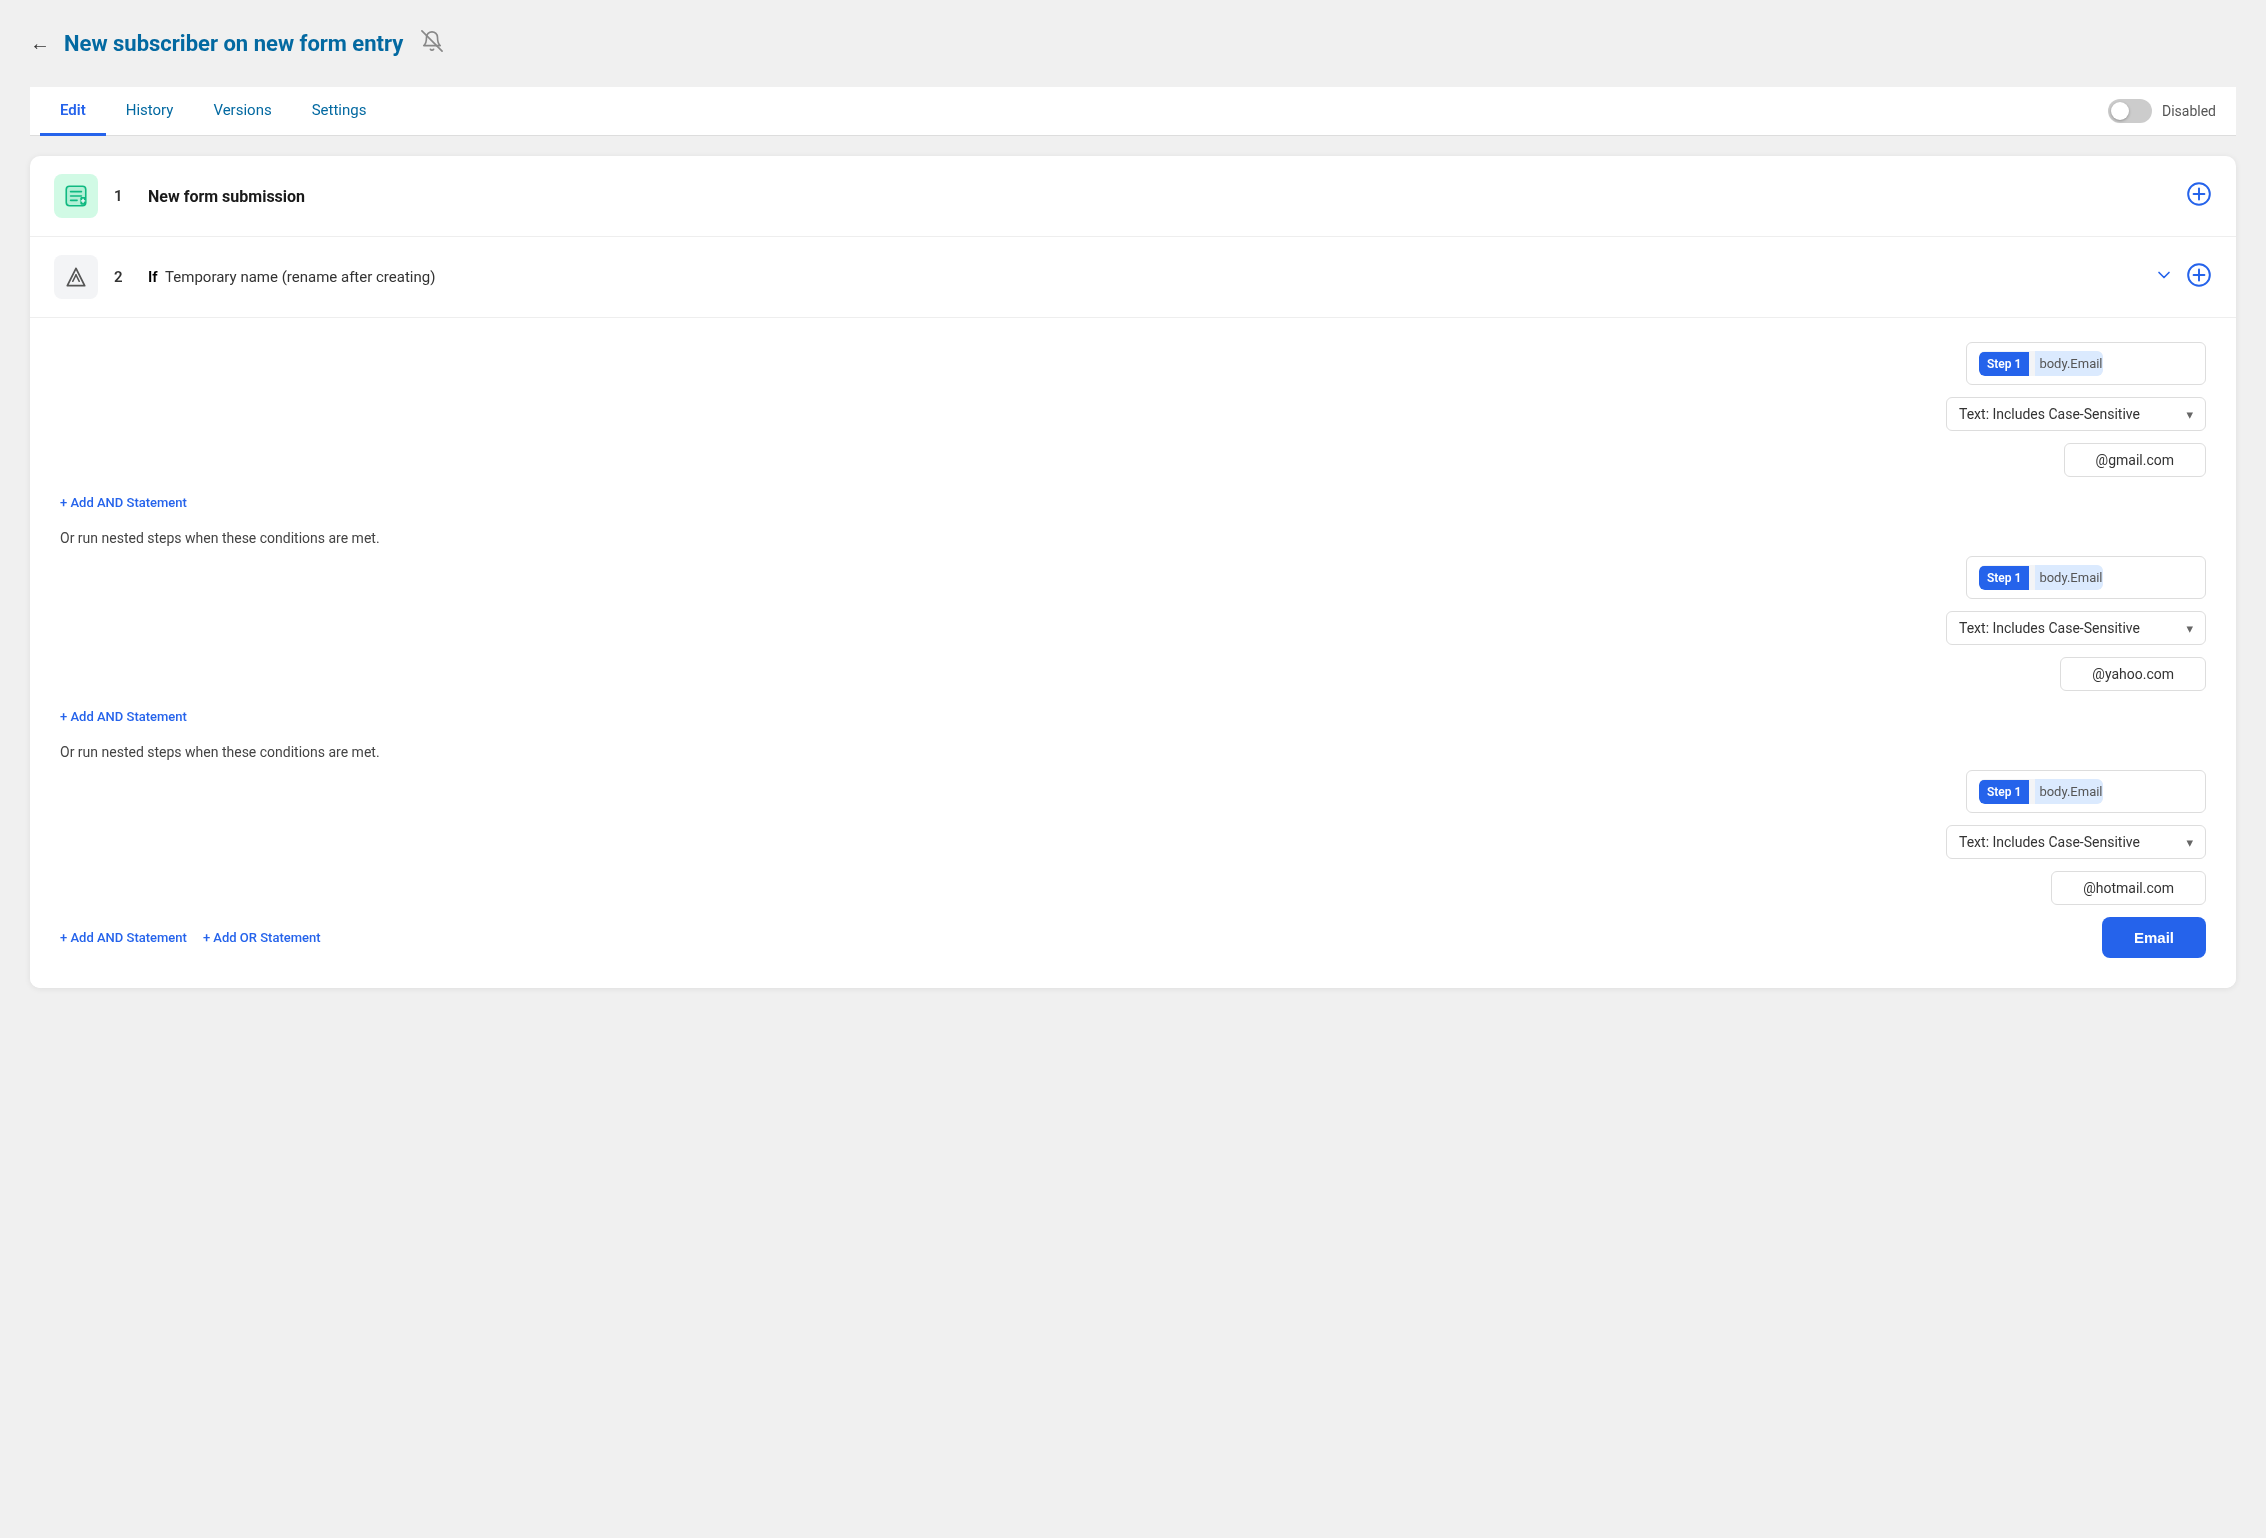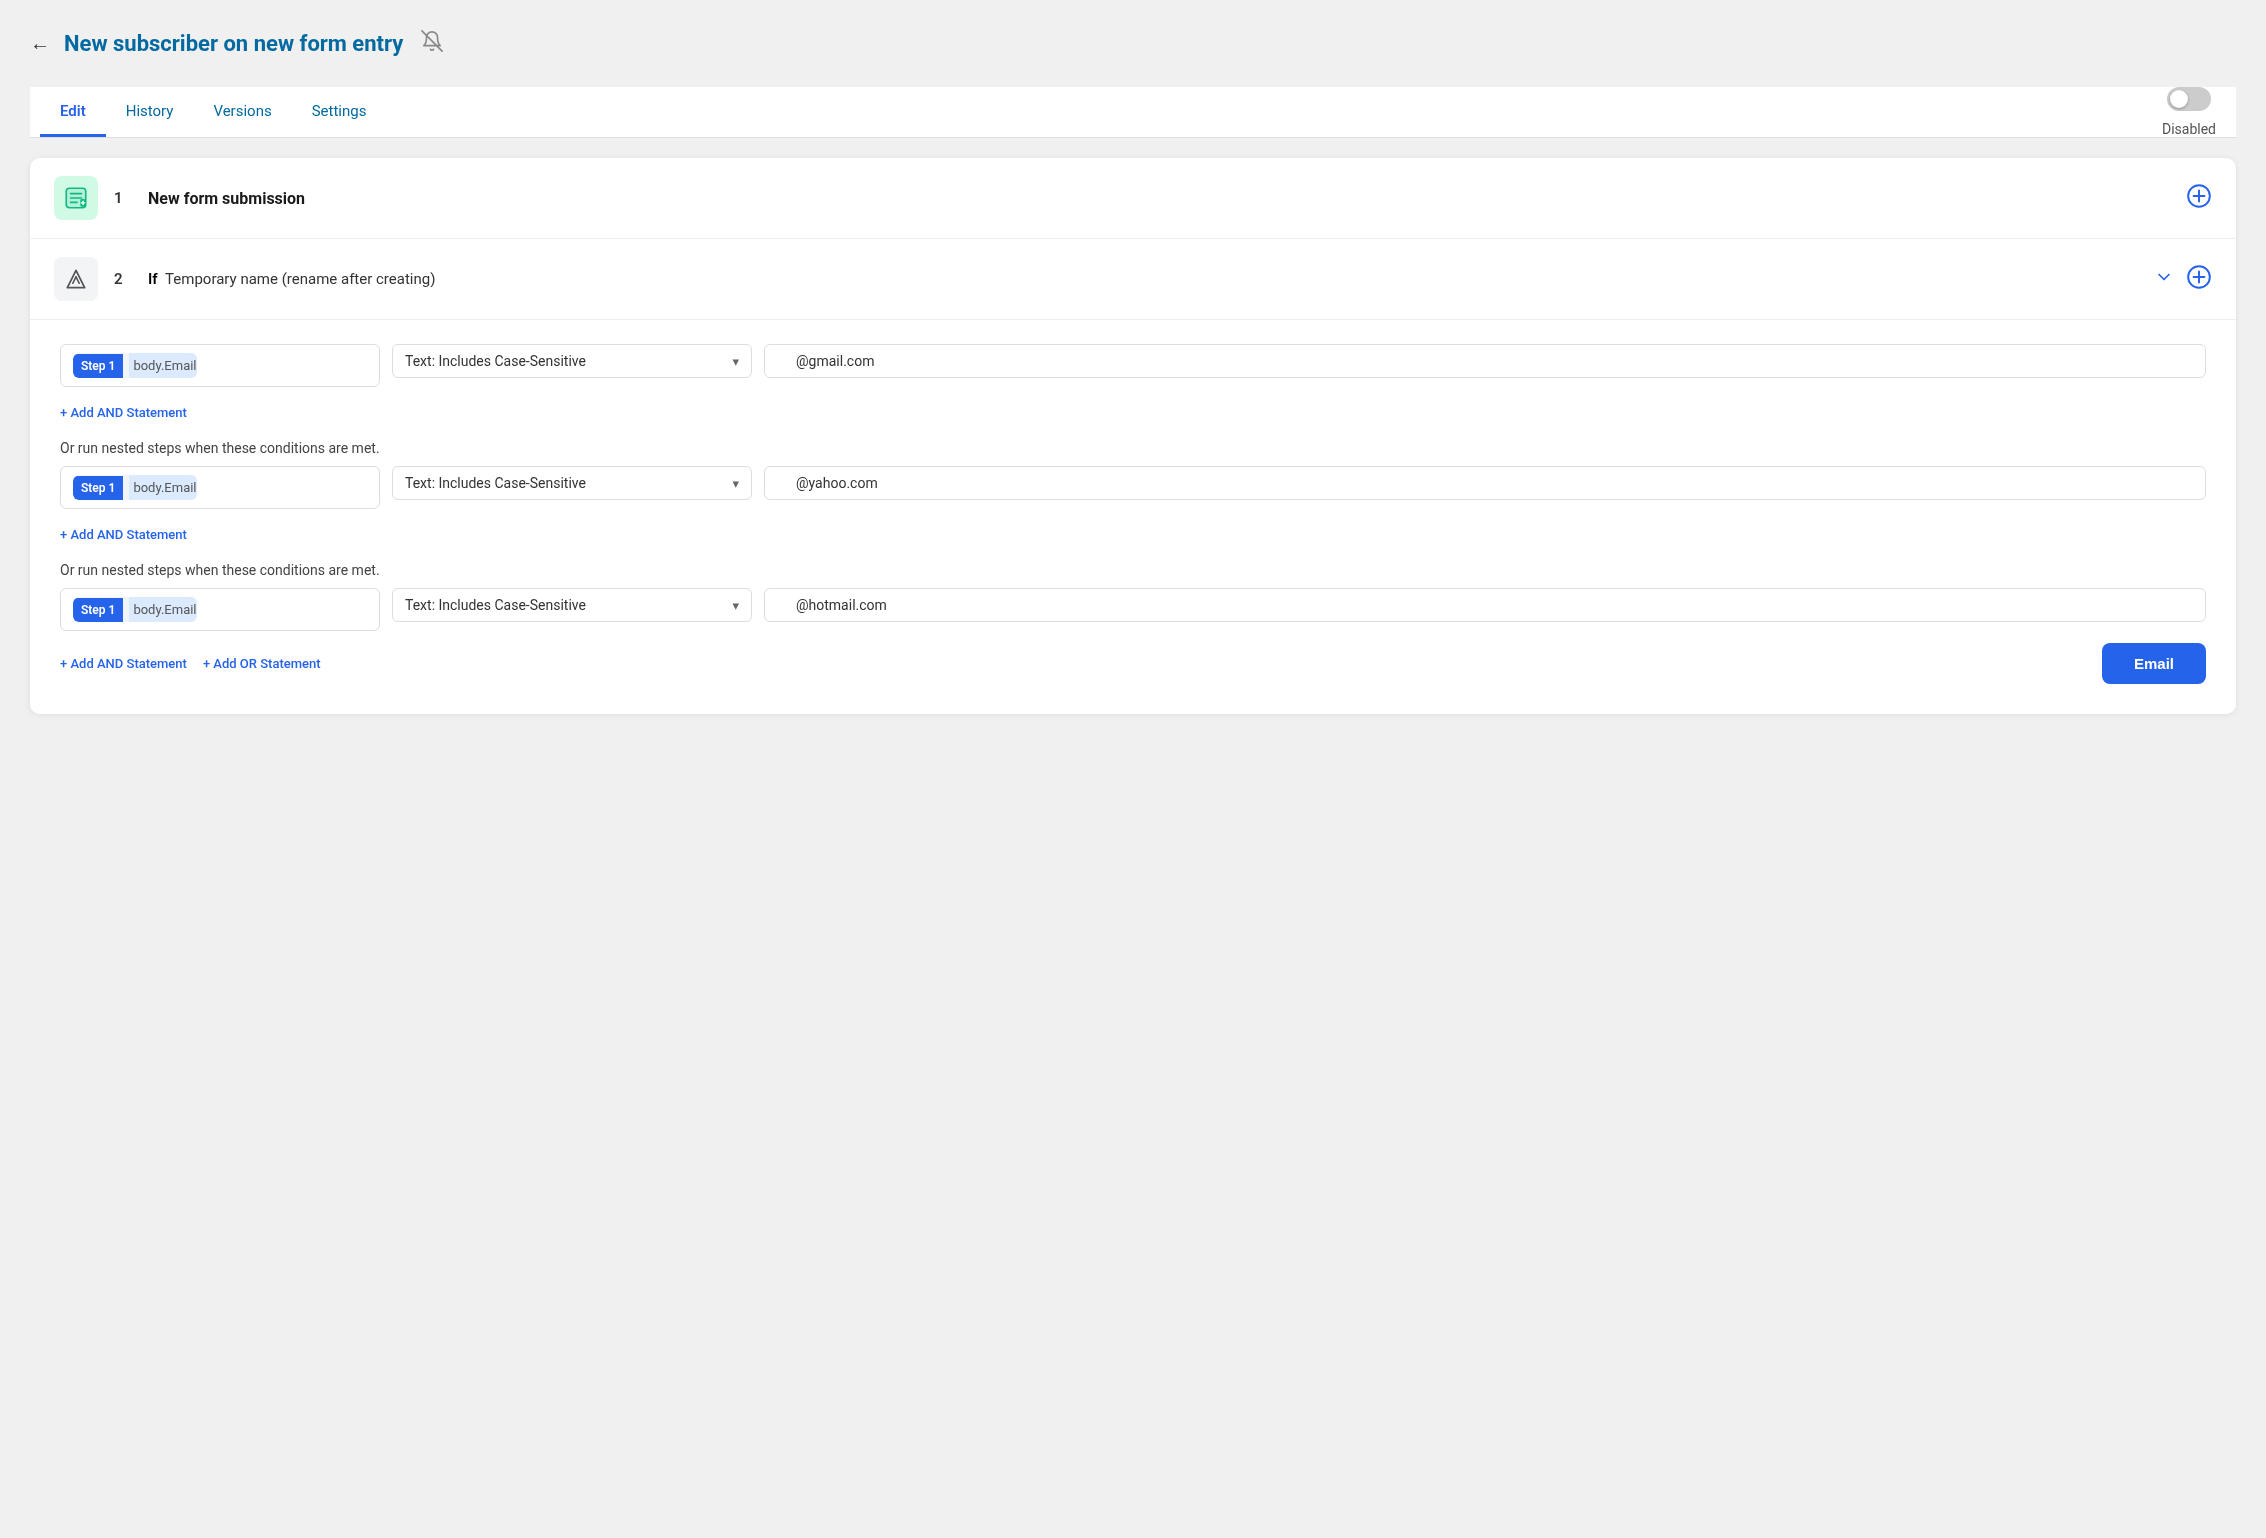--- a/index.html
+++ b/index.html
@@ -67,21 +67,20 @@
       color: #2563eb;
       border-bottom: 3px solid #2563eb;
       font-weight: 600;
     }
     .tab-spacer { flex: 1; }
     .toggle-area {
       display: flex;
       align-items: center;
       gap: 10px;
       padding-right: 10px;
-      flex-direction: column;
     }
     .toggle-switch {
       width: 44px;
       height: 24px;
       background: #ccc;
       border-radius: 12px;
       position: relative;
       cursor: pointer;
     }
     .toggle-switch::after {
@@ -178,23 +177,24 @@
 
     .condition-section-label {
       font-size: 14px;
       color: #444;
       margin-bottom: 12px;
       margin-top: 8px;
     }
 
     .condition-row {
       display: flex;
-      align-items: flex-start;
+      align-items: flex-end;
       gap: 12px;
       margin-bottom: 10px;
+      flex-direction: column;
     }
 
     .step-tag {
       display: inline-flex;
       align-items: center;
       gap: 6px;
       background: #f3f4f6;
       border-radius: 6px;
       padding: 0;
       overflow: hidden;

